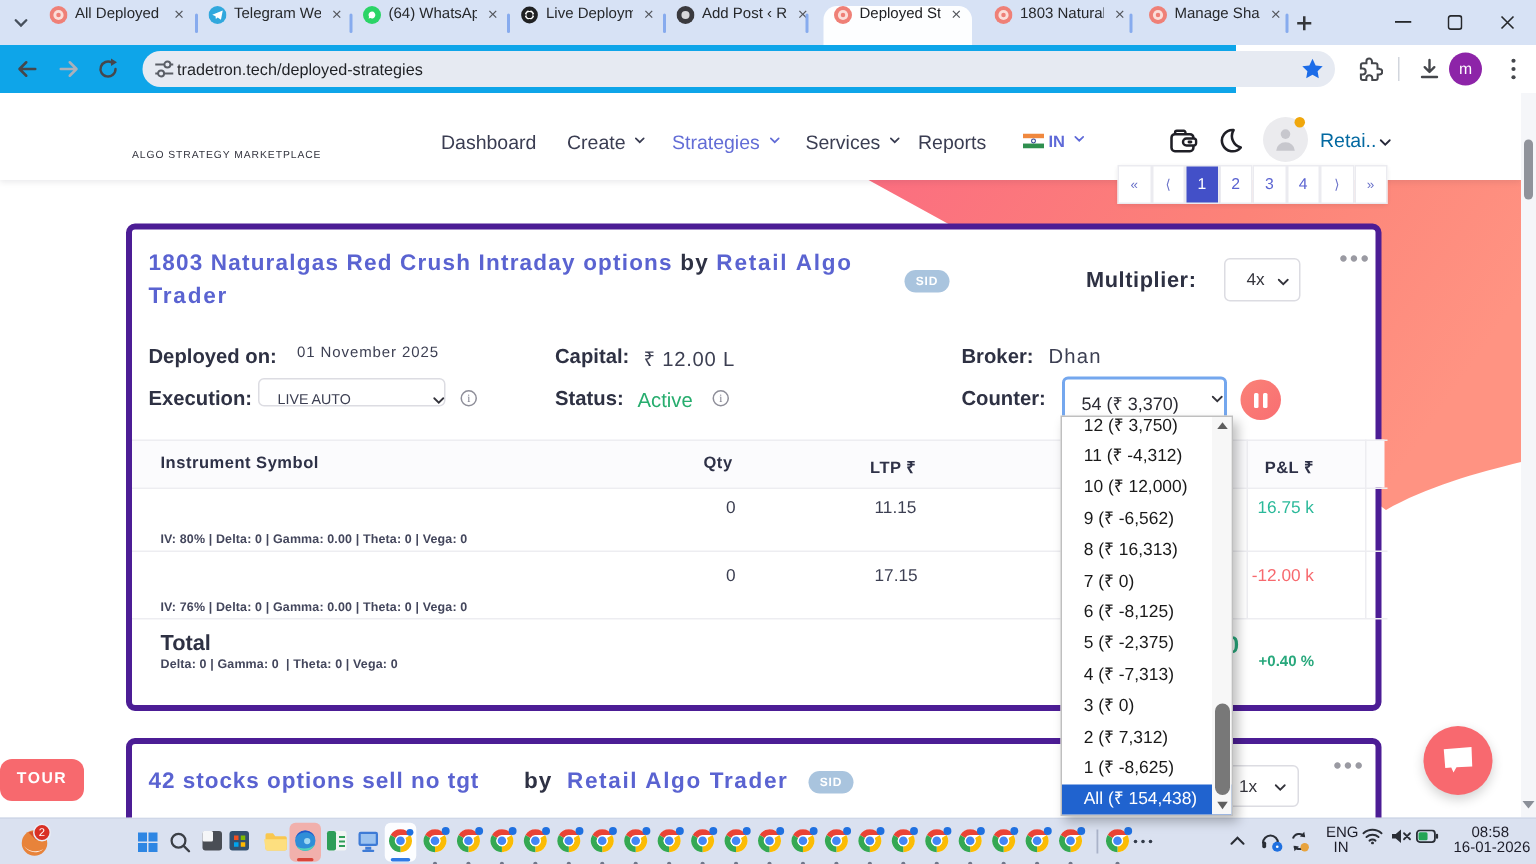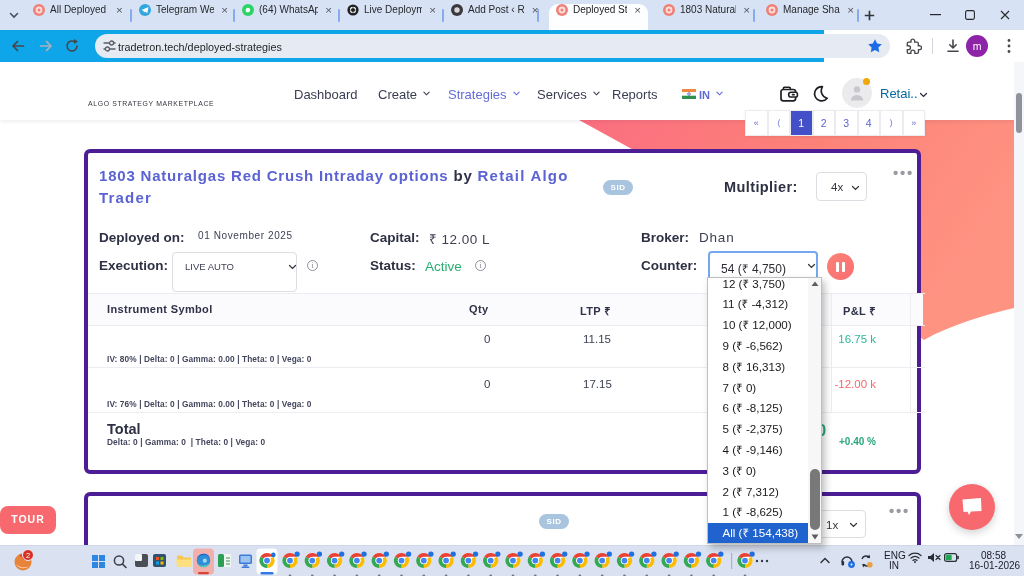--- a/index.html
+++ b/index.html
@@ -258,33 +258,33 @@
         </svg>
       </div>
 <div class="dots3" style="left:805px;top:11px">•••</div>
 <div class="a" style="left:11px;top:77px;font-size:13.5px"><b style="color:#2e3143">Deployed on:</b></div>
 <div class="val a" style="left:110px;top:77px;font-size:10px;color:#3c3f52;letter-spacing:0.6px">01 November 2025</div>
 <div class="a" style="left:282px;top:77px;font-size:13.5px"><b style="color:#2e3143">Capital:</b></div>
 <div class="val a" style="left:341px;top:77px;font-size:13.5px;letter-spacing:0.5px">₹ 12.00 L</div>
 <div class="a" style="left:553px;top:77px;font-size:13.5px"><b style="color:#2e3143">Broker:</b></div>
 <div class="val a" style="left:611px;top:77px;font-size:13.5px;letter-spacing:0.8px">Dhan</div>
 <div class="a" style="left:11px;top:105px;font-size:13.5px"><b style="color:#2e3143">Execution:</b></div>
-<div class="sel" style="left:84px;top:99px;width:125px;height:40px">
+<div class="sel" style="left:84px;top:99px;width:125px;height:19px">
         <span style="position:absolute;left:12px;top:8px;font-size:9.5px;color:#3c3f52">LIVE AUTO</span>
         <svg class="a" style="left:115px;top:10px" width="9" height="8" viewBox="0 0 8 8">
           <path d="M1 2.5 L4 5.5 L7 2.5" stroke="#34343c" stroke-width="1.2" fill="none" stroke-linecap="round"></path>
         </svg>
       </div>
 <div class="info" style="left:219px;top:107px">i</div>
 <div class="a" style="left:282px;top:105px;font-size:13.5px"><b style="color:#2e3143">Status:</b></div>
 <div class="a" style="left:337px;top:105.5px;font-size:13.5px;color:#27ad6e">Active</div>
 <div class="info" style="left:387px;top:107px">i</div>
 <div class="a" style="left:553px;top:105px;font-size:13.5px"><b style="color:#2e3143">Counter:</b></div>
 <div class="sel" style="left:620px;top:98px;width:110px;height:30px;border:2px solid #74a7ee">
-        <span style="position:absolute;left:11px;top:7px;font-size:12px;color:#2c2c34">54 (₹ 4,750)</span>
+        <span style="position:absolute;left:11px;top:7px;font-size:12px;color:#2c2c34">54 (₹ 3,370)</span>
         <svg class="a" style="left:97px;top:9px" width="9" height="8" viewBox="0 0 8 8">
           <path d="M1 2.5 L4 5.5 L7 2.5" stroke="#34343c" stroke-width="1.2" fill="none" stroke-linecap="round"></path>
         </svg>
       </div>
 <div class="a" style="left:739px;top:100px;width:27px;height:27px;border-radius:50%;background:linear-gradient(135deg,#fa8277,#f96e72)">
         <div class="a" style="left:9px;top:8.5px;width:2.6px;height:10px;background:#fff;border-radius:1px"></div>
         <div class="a" style="left:15px;top:8.5px;width:2.6px;height:10px;background:#fff;border-radius:1px"></div>
       </div>
 <div class="a" style="left:0;top:140px;width:835px;height:32px;background:#fbfbfd"></div>
       <div class="hline" style="top:140px"></div>
@@ -304,20 +304,21 @@
 <div class="num" style="left:495px;top:225px">17.15</div>
 <div class="a" style="left:698px;top:225px;width:90px;text-align:right;font-size:11.5px;color:#f7696e">-12.00 k</div>
 <div class="sub" style="left:19px;top:245.5px">IV: 76% | Delta: 0 | Gamma: 0.00 | Theta: 0 | Vega: 0</div>
 <div class="hline" style="top:259px"></div>
 <div class="a" style="left:19px;top:268px;font-size:14.5px;font-weight:bold;color:#2e3143">Total</div>
 <div class="sub" style="left:19px;top:284px">Delta: 0 | Gamma: 0&nbsp; | Theta: 0 | Vega: 0</div>
 <div class="a" style="left:698px;top:269px;width:90px;text-align:left;font-size:16px;font-weight:bold;color:#28a87c">4,750</div>
 <div class="a" style="left:698px;top:283px;width:90px;text-align:right;font-size:10px;font-weight:bold;color:#28a87c">+0.40 %</div>
   </div>
   <div id="card2" class="card">
+<div class="a" style="left:11px;top:16px;font-size:15px;font-weight:bold;letter-spacing:0.65px"><span class="blue">42 stocks options sell no tgt</span> <span style="color:#2e3143;margin-left:25px">by</span> <span class="blue" style="letter-spacing:1.1px;margin-left:5px">Retail Algo Trader</span></div>
 <div class="a" style="left:451px;top:18px;width:30px;height:15px;background:#a9c4de;border-radius:8px;color:#fff;font-size:8px;font-weight:bold;text-align:center;line-height:15px;letter-spacing:0.5px">SID</div>
 <div class="sel" style="left:723px;top:14px;width:55px;height:28px">
         <span style="position:absolute;left:14px;top:8px;font-size:11.5px">1x</span>
         <svg class="a" style="left:37px;top:10px" width="9" height="8" viewBox="0 0 8 8">
           <path d="M1 2.5 L4 5.5 L7 2.5" stroke="#34343c" stroke-width="1.2" fill="none" stroke-linecap="round"></path>
         </svg>
       </div>
 <div class="dots3" style="left:801px;top:6px">•••</div>
   </div>
   <div class="a" style="left:0px;top:444px;width:56px;height:28px;background:#f7696e;border-radius:8px;color:#fff;font-size:10.5px;font-weight:bold;text-align:center;line-height:27px;letter-spacing:1px;z-index:40">TOUR</div>
@@ -336,21 +337,21 @@
 <div id="popup">
 <div style="margin-top:-4.4px">
 <div class="it">12 (₹ 3,750)</div>
 <div class="it">11 (₹ -4,312)</div>
 <div class="it">10 (₹ 12,000)</div>
 <div class="it">9 (₹ -6,562)</div>
 <div class="it">8 (₹ 16,313)</div>
 <div class="it">7 (₹ 0)</div>
 <div class="it">6 (₹ -8,125)</div>
 <div class="it">5 (₹ -2,375)</div>
-<div class="it">4 (₹ -9,146)</div>
+<div class="it">4 (₹ -7,313)</div>
 <div class="it">3 (₹ 0)</div>
 <div class="it">2 (₹ 7,312)</div>
 <div class="it">1 (₹ -8,625)</div>
 <div class="it hl">All (₹ 154,438)</div>
 </div>
 <div id="pscroll">
 <svg class="a" style="left:3px;top:3px" width="8" height="6" viewBox="0 0 8 6">
         <path d="M4 0.5 L7.5 5 L0.5 5 Z" fill="#5e5e5e"></path>
       </svg>
 <div class="a" style="left:1.5px;top:191px;width:10px;height:61px;background:#787878;border-radius:5px"></div>

